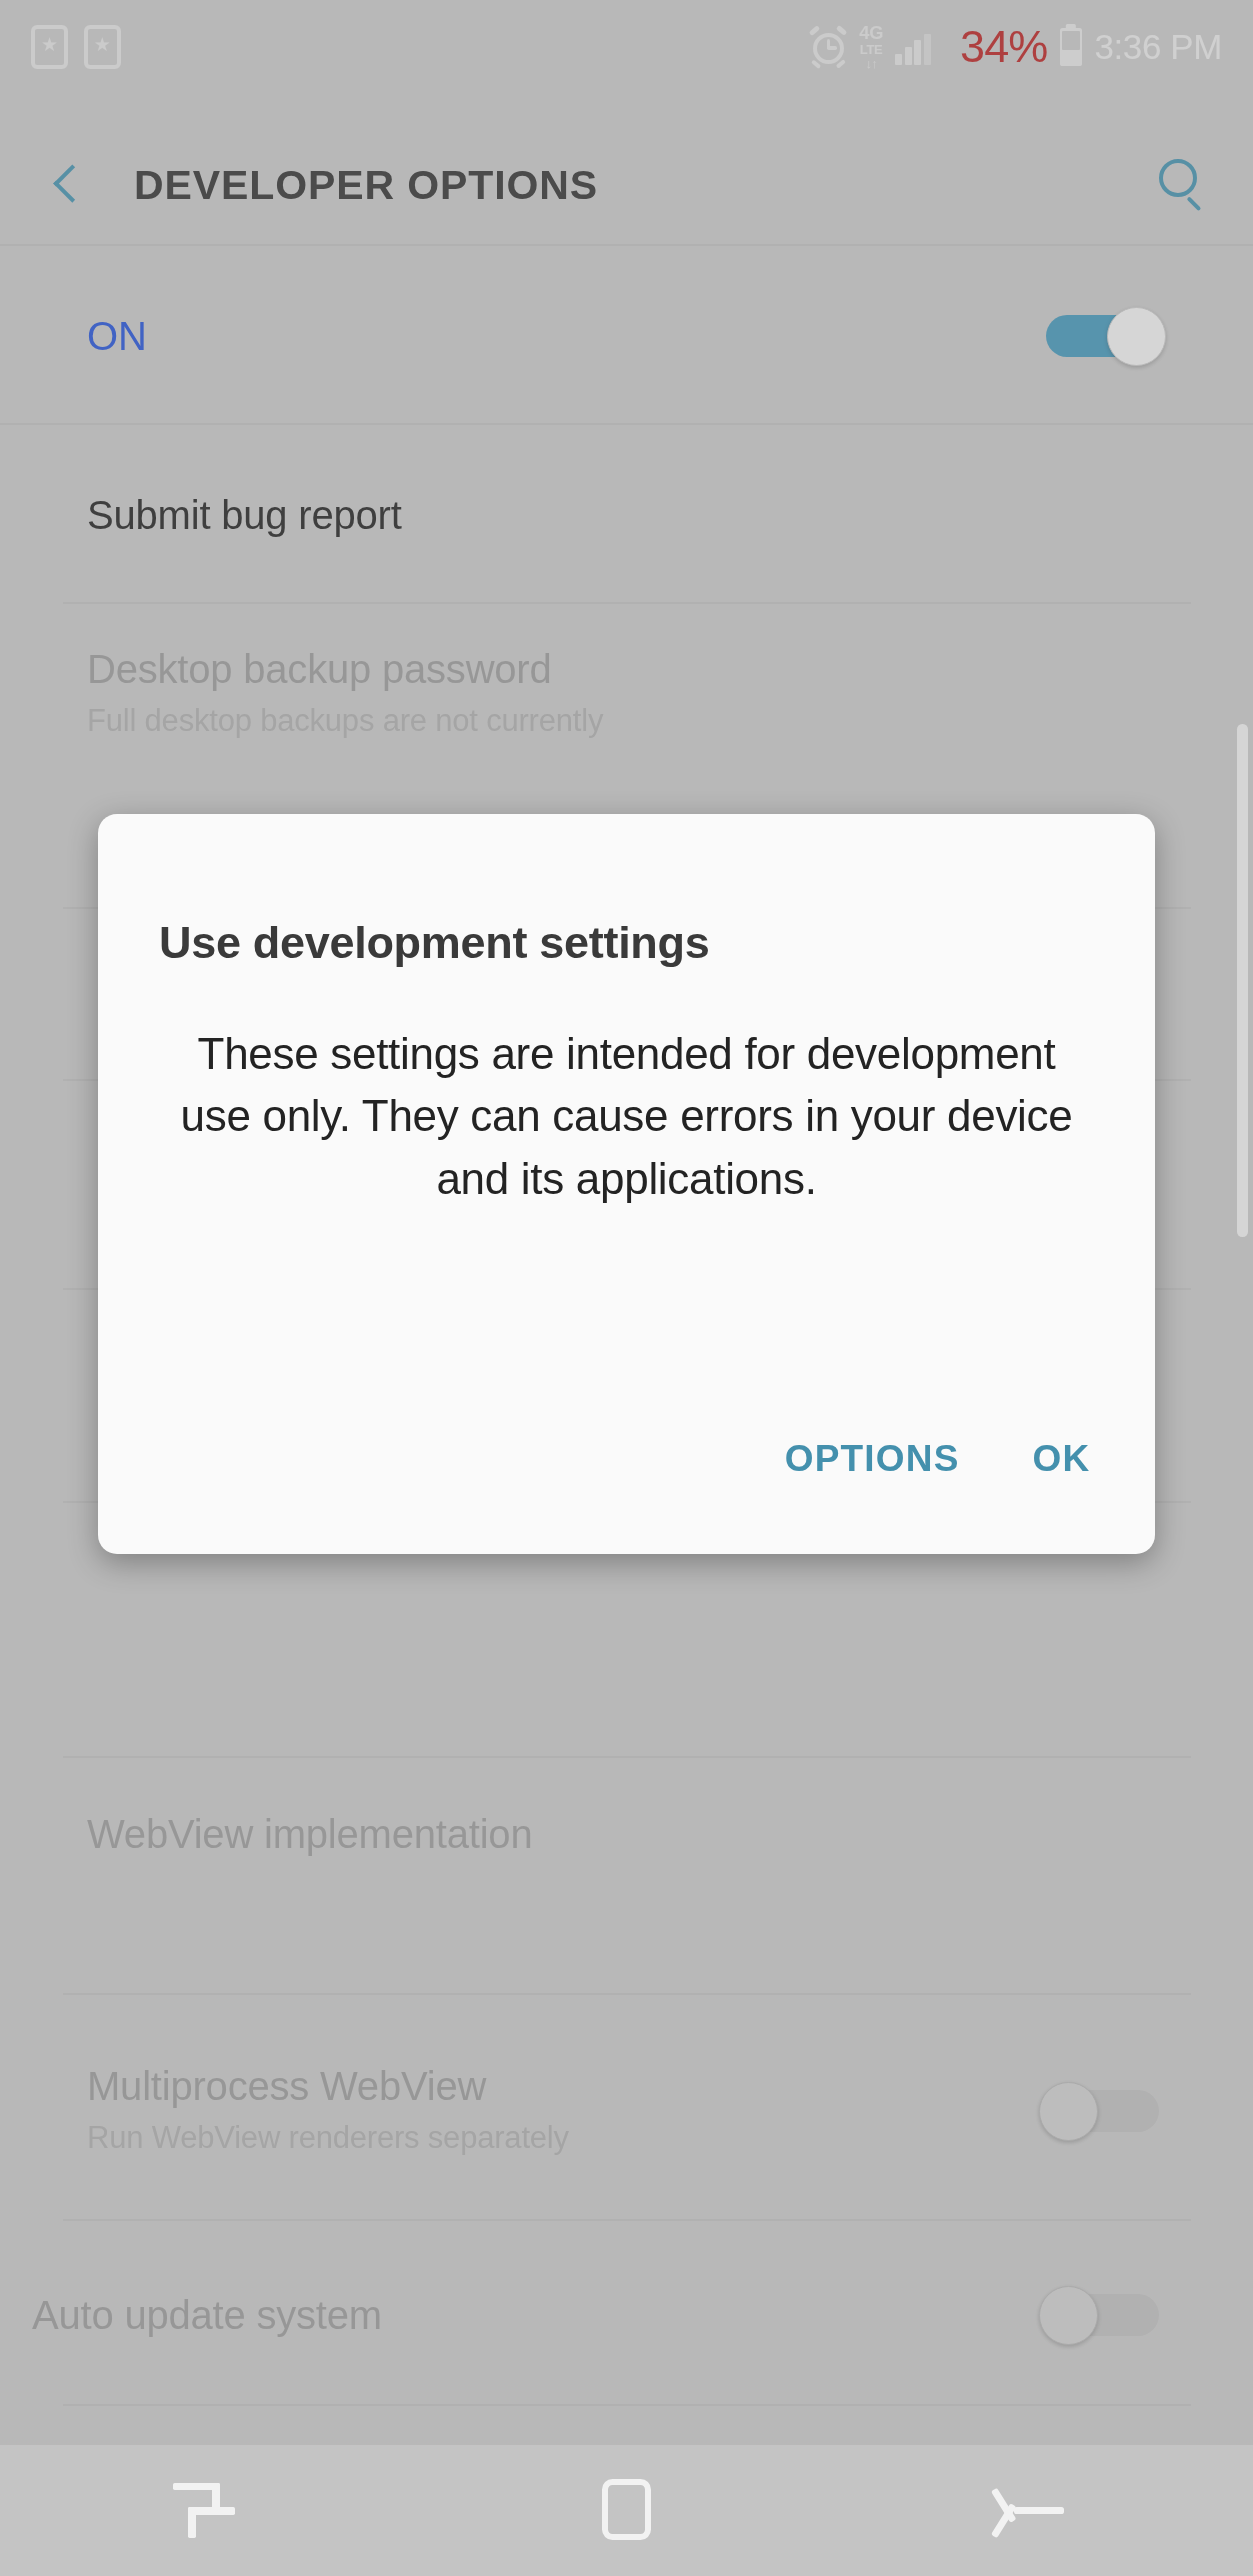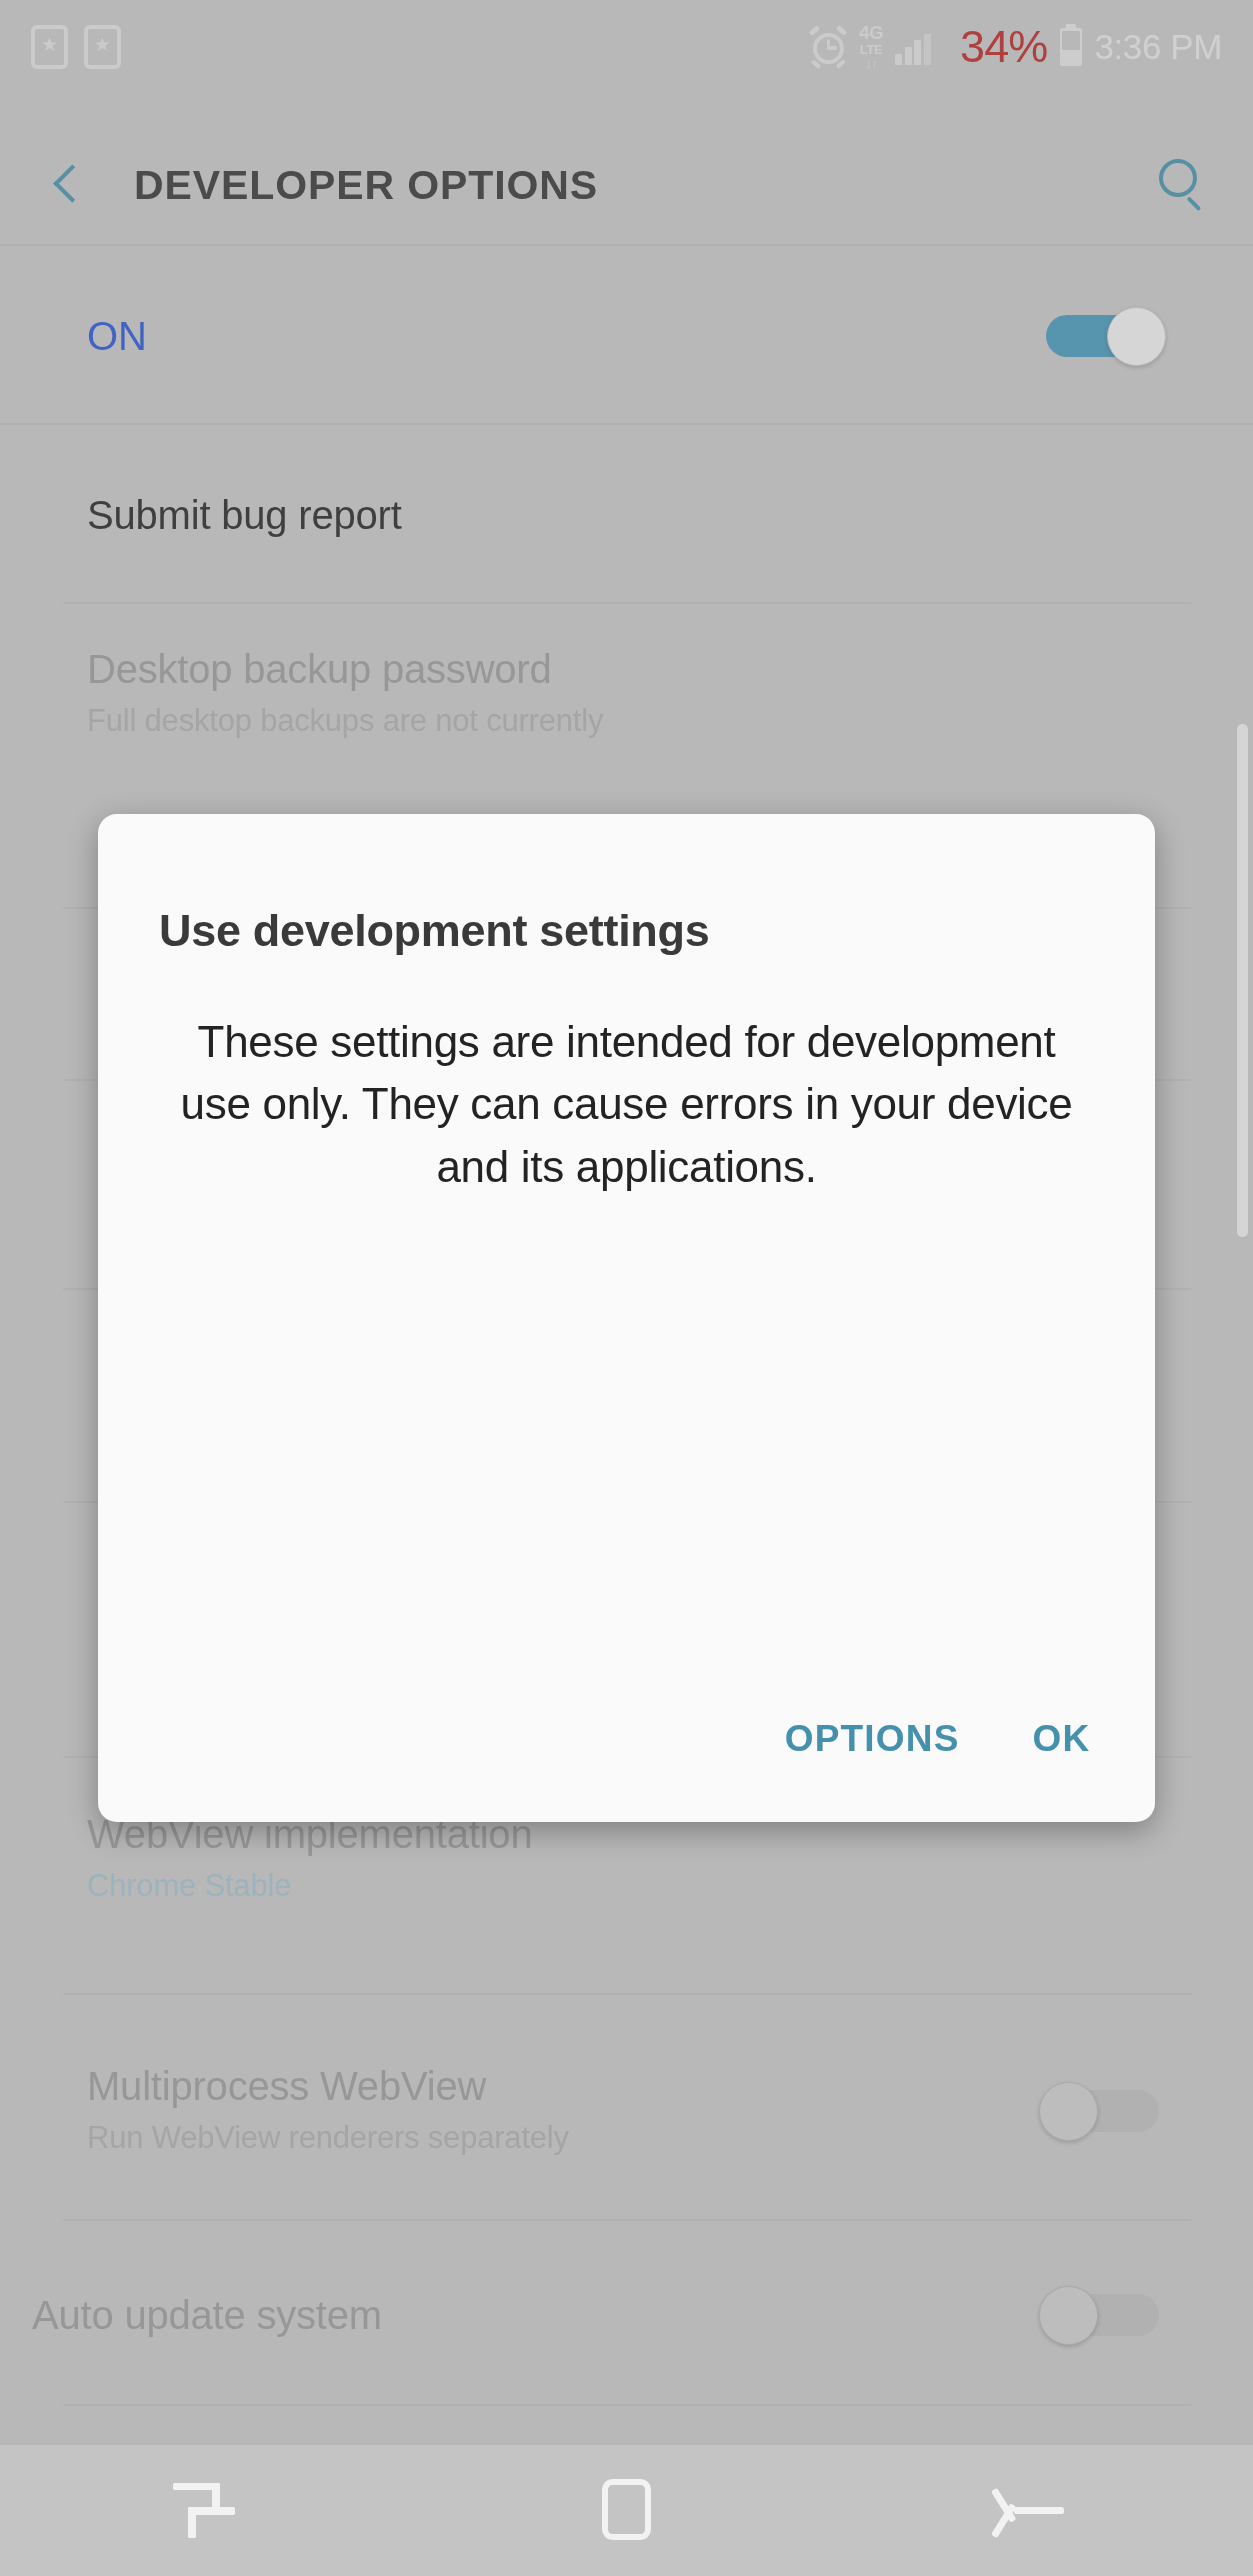--- a/index.html
+++ b/index.html
@@ -172,24 +172,24 @@
 
   
   .scrim {
     position:absolute; inset:0; background:rgba(150,150,150,0.30);
     pointer-events:none;
   }
 
   
   .dialog {
     position:absolute;
-    left:98px; top:814px; width:1057px; height:1008px;
+    left:98px; top:814px; width:1057px; height:740px;
     background:#fafafa; border-radius:19px;
     box-shadow:0 8.7px 30px rgba(0,0,0,0.30);
-    padding:4px 61px;
+    padding:16px 61px;
     display:flex; flex-direction:column;
   }
   .dialog-title {
     font-size:45px; font-weight:bold; color:#3a3a3a;
     margin-top:87px; letter-spacing:-0.3px;
   }
   .dialog-message {
     font-size:44px; color:#232323; line-height:1.42;
     margin-top:54px; letter-spacing:-0.3px;text-align:center;
   }
@@ -346,21 +346,20 @@
 
     <div class="divider" style="top:1079px;"></div>
     <div class="divider" style="top:1288px;"></div>
     <div class="divider" style="top:1501px;"></div>
 
     <div class="divider" style="top:1756px;"></div>
 
     <div class="row" style="top:1775px; height:218px; align-items:flex-start; padding-top:37px;">
       <div class="texts">
         <div class="title">WebView implementation</div>
-        <div class="subtitle link">Chrome Stable</div>
       </div>
     </div>
     <div class="divider" style="top:1993px;"></div>
 
     <div class="row" style="top:2002px; height:218px;">
       <div class="texts">
         <div class="title">Multiprocess WebView</div>
         <div class="subtitle">Run WebView renderers separately</div>
       </div>
       <div class="toggle off">

